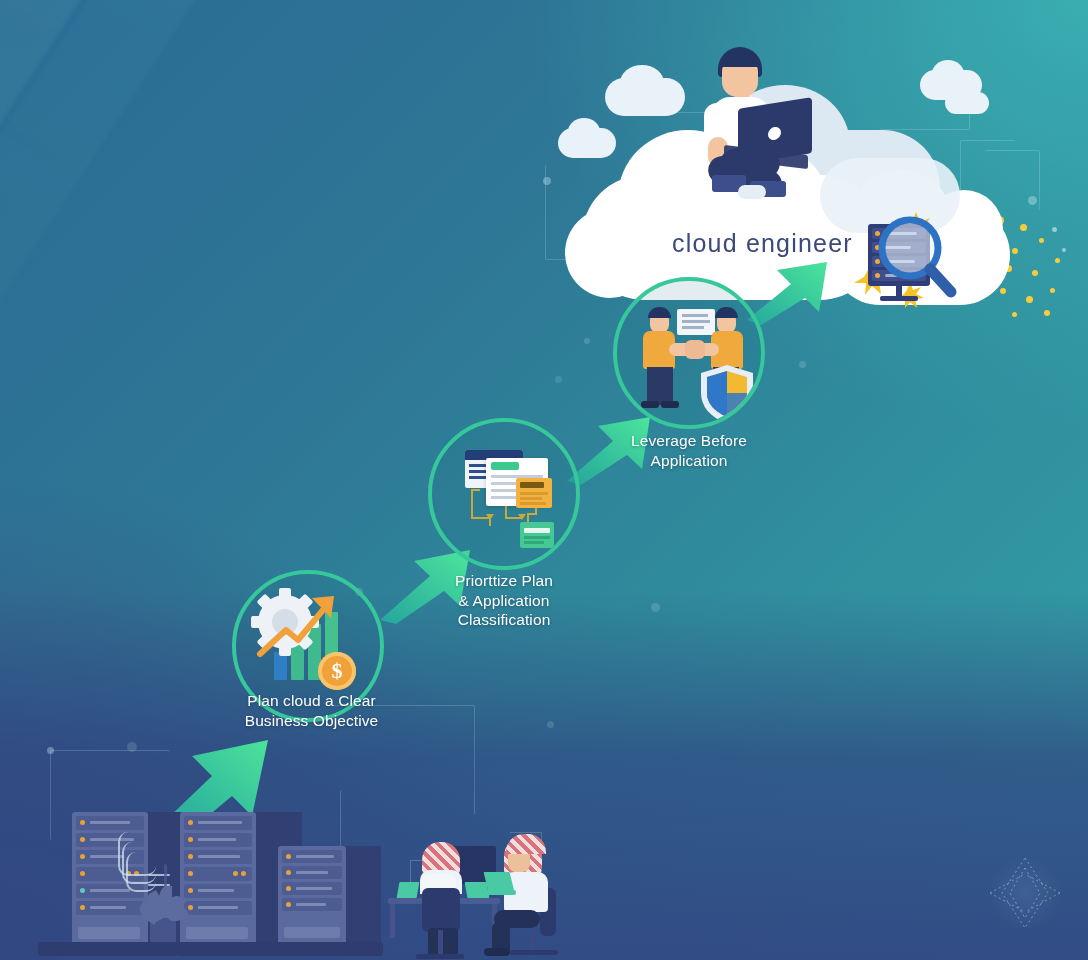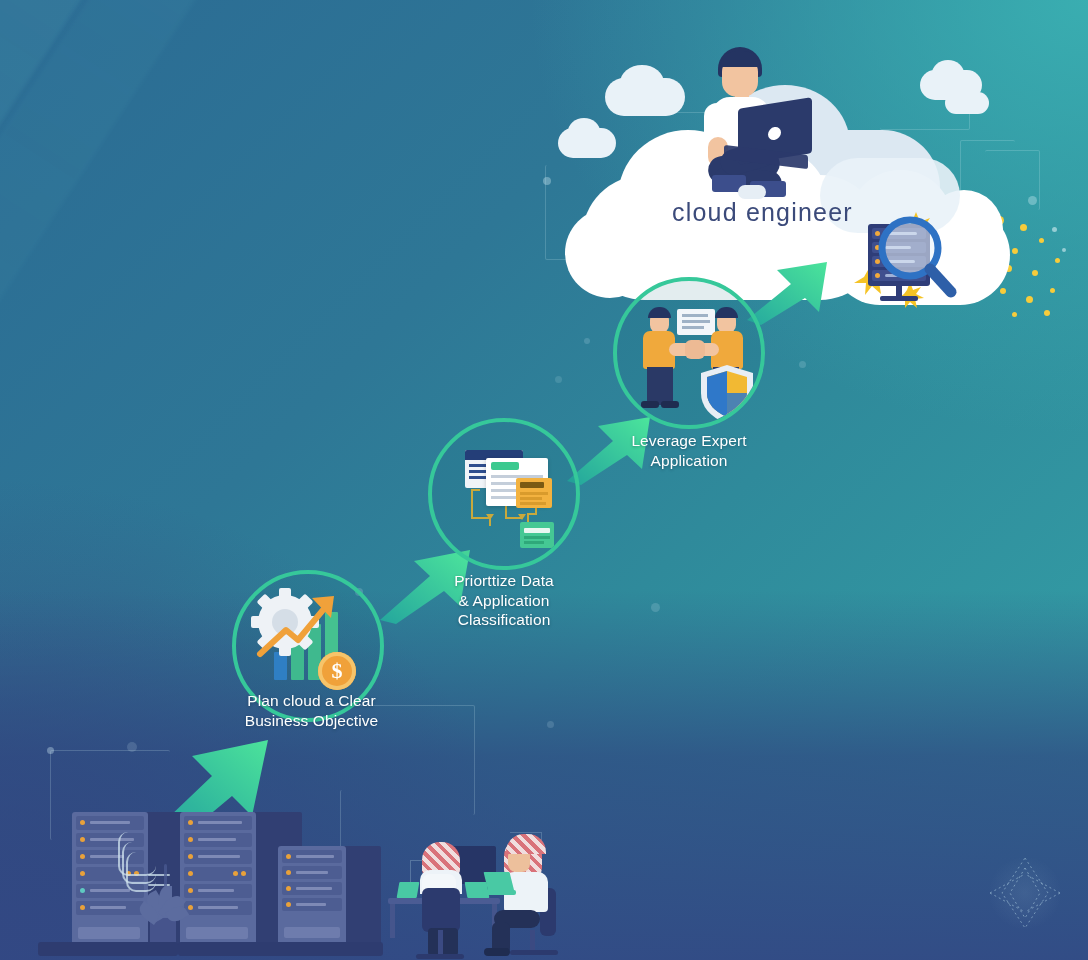--- a/index.html
+++ b/index.html
@@ -211,21 +211,21 @@
 
     <div class="pc-laptop" style="left:48px;top:58px;width:74px;height:56px;border-radius:4px;transform:skewY(-9deg);"></div>
     <div style="position:absolute;left:78px;top:82px;width:13px;height:13px;border-radius:50%;background:#FFFFFF;transform:skewY(-9deg);"></div>
     <div class="pc-laptop" style="left:34px;top:105px;width:84px;height:14px;border-radius:3px;transform:skewY(7deg);opacity:.92;"></div>
 
     <div class="pc-shoe" style="left:22px;top:130px;width:34px;height:17px;"></div>
     <div class="pc-shoe" style="left:60px;top:136px;width:36px;height:16px;"></div>
     <div style="position:absolute;left:48px;top:140px;width:28px;height:14px;border-radius:7px;background:#E6EEF5;"></div>
   </div>
 
-  <div class="cloud-title" style="left:672px;top:198px;">cloud  engineer</div>
+  <div class="cloud-title" style="left:672px;top:229px;">cloud  engineer</div>
 
   <div style="position:absolute;left:852px;top:208px;width:120px;height:100px;">
 
     <svg width="120" height="100" viewBox="0 0 120 100" style="position:absolute;left:0;top:0;">
       <g fill="#F5C325">
         <path d="M16 62 l5 -11 l4 11 l11 -4 l-7 10 l10 5 l-12 1 l2 12 l-9 -8 l-7 9 l1 -12 l-12 0 l10 -6 z"></path>
         <path d="M60 14 l4 -10 l4 10 l10 -4 l-6 9 l10 5 l-11 1 l2 11 l-8 -8 l-7 8 l1 -11 l-11 0 l9 -6 z"></path>
         <path d="M55 82 l3 -8 l3 8 l8 -3 l-5 7 l8 4 l-9 1 l2 9 l-7 -6 l-5 6 l0 -9 l-8 0 l7 -5 z"></path>
       </g>
     </svg>
@@ -320,21 +320,21 @@
       <svg width="152" height="152" viewBox="0 0 152 152" style="position:absolute;left:0;top:0;">
         <path d="M110 84 L136 92 L136 112 Q136 132 110 143 Q84 132 84 112 L84 92 Z" fill="#E8EEF5"></path>
         <path d="M110 90 L130 96 L130 112 Q130 127 110 136 Q90 127 90 112 L90 96 Z" fill="#F2B933"></path>
         <path d="M110 90 L110 136 Q90 127 90 112 L90 96 Z" fill="#2F78C9"></path>
         <path d="M90 112 Q90 127 110 136 Q130 127 130 112 Z" fill="#2F78C9" opacity=".85"></path>
       </svg>
     </div>
   </div>
 
   <div class="step-label" style="left:605px;top:431px;width:168px;">
-    <div>Leverage Expert</div>
+    <div>Leverage Before</div>
     <div>Application</div>
   </div>
 
   <div class="ring" style="left:428px;top:418px;width:152px;height:152px;">
     <div class="ring-inner">
 
       <svg width="152" height="152" viewBox="0 0 152 152" style="position:absolute;left:0;top:0;">
         <g stroke="#C9A93C" stroke-width="2" fill="none">
           <path d="M48 68 L40 68 L40 96 L58 96"></path>
           <path d="M74 80 L74 96 L90 96"></path>
@@ -368,21 +368,21 @@
       <div style="position:absolute;left:88px;top:80px;width:26px;height:2.5px;background:#D99B2C;"></div>
 
       <div style="position:absolute;left:88px;top:100px;width:34px;height:26px;background:#45C894;border-radius:2px;"></div>
       <div style="position:absolute;left:92px;top:106px;width:26px;height:5px;background:#E9F7F1;border-radius:1px;"></div>
       <div style="position:absolute;left:92px;top:114px;width:26px;height:2.5px;background:#2FA97A;"></div>
       <div style="position:absolute;left:92px;top:119px;width:20px;height:2.5px;background:#2FA97A;"></div>
     </div>
   </div>
 
   <div class="step-label" style="left:420px;top:571px;width:168px;">
-    <div>Priorttize Data</div>
+    <div>Priorttize Plan</div>
     <div>&amp; Application</div>
     <div>Classification</div>
   </div>
 
   <div class="ring" style="left:232px;top:570px;width:152px;height:152px;">
     <div class="ring-inner">
 
       <div style="position:absolute;left:38px;top:78px;width:13px;height:28px;background:#2F7FC4;border-radius:1px;"></div>
       <div style="position:absolute;left:55px;top:62px;width:13px;height:44px;background:#3FB98E;border-radius:1px;"></div>
       <div style="position:absolute;left:72px;top:50px;width:13px;height:56px;background:#3FB98E;border-radius:1px;"></div>

